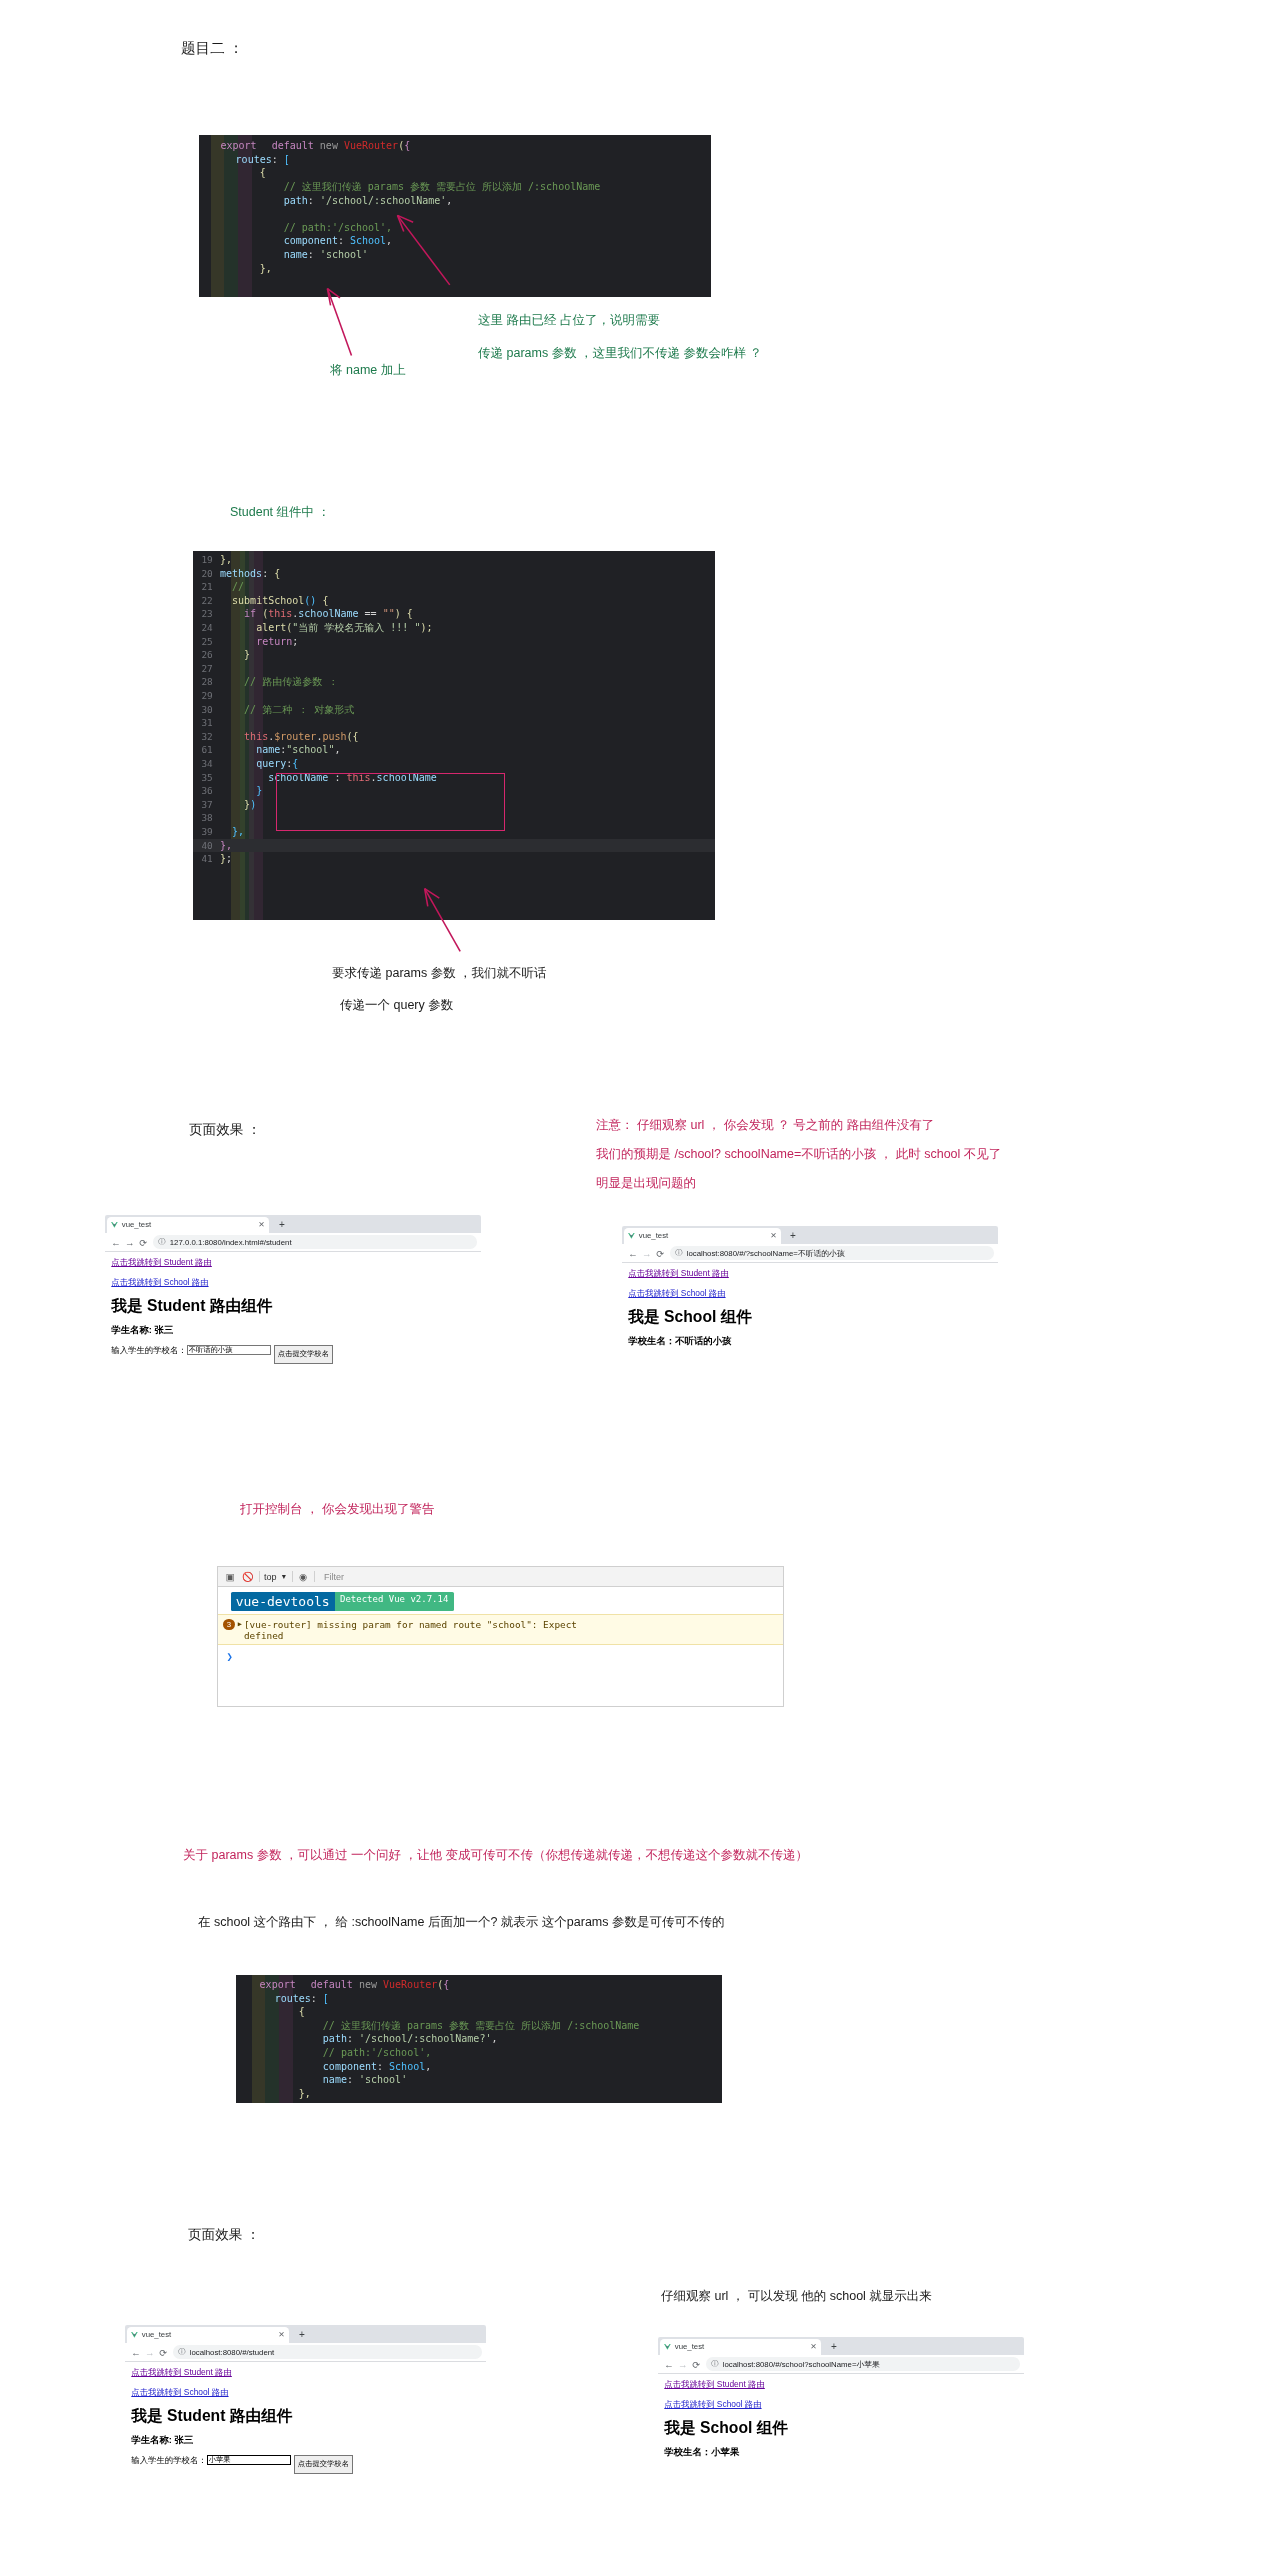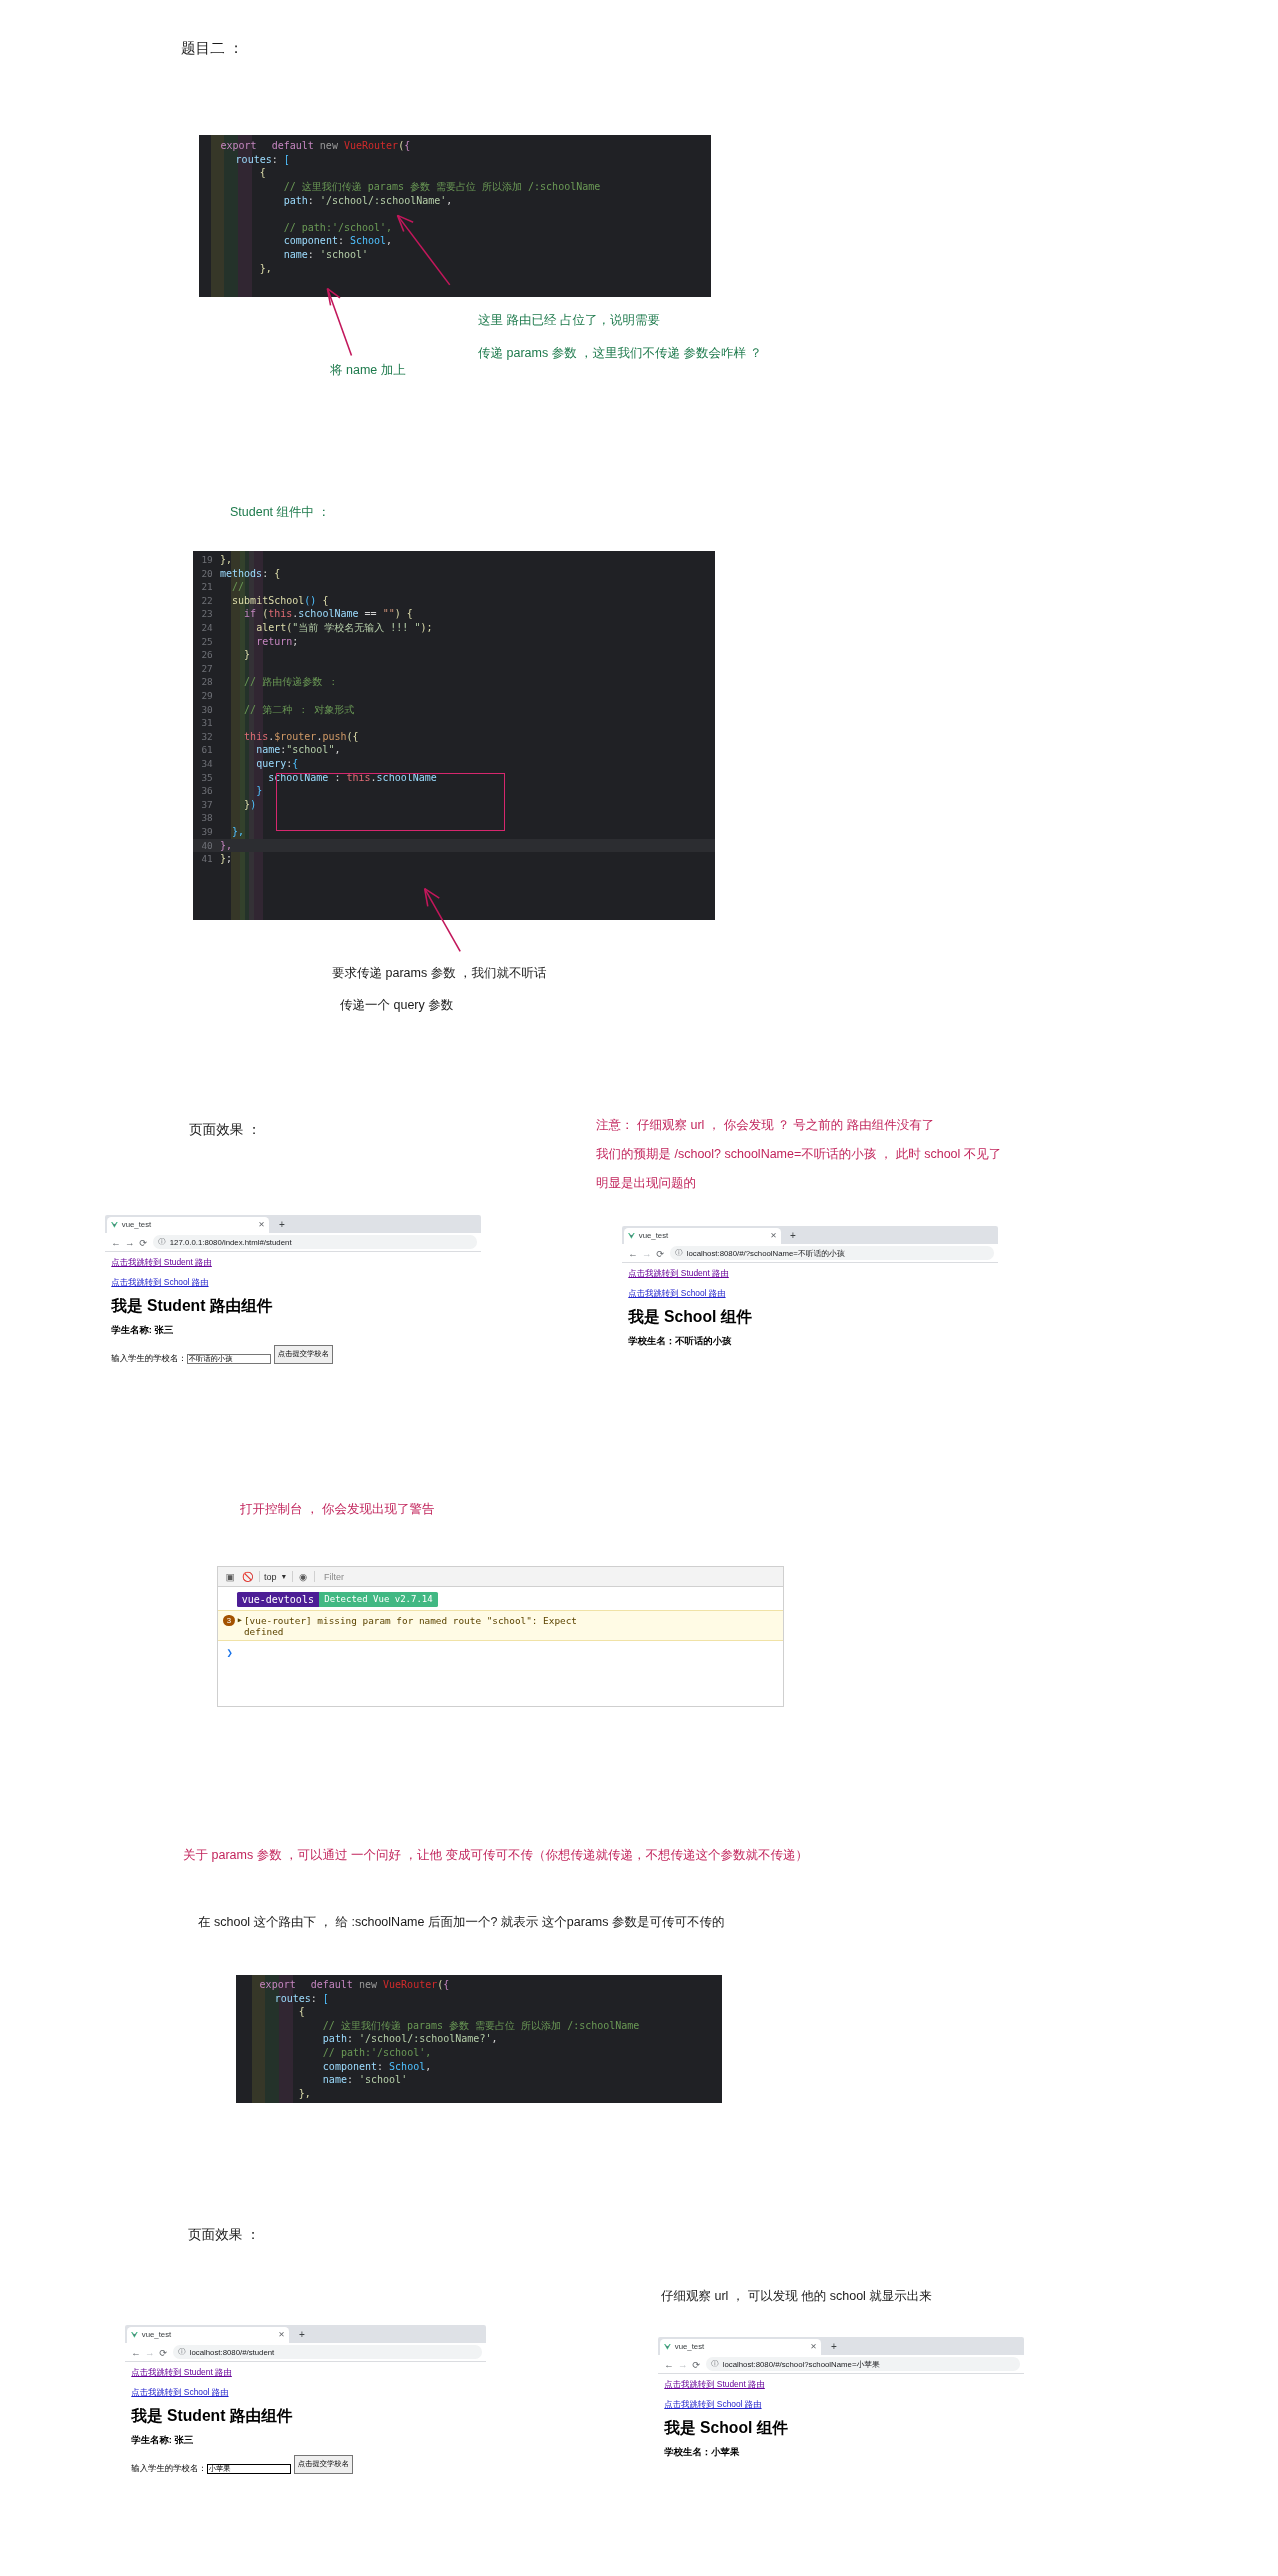--- a/index.html
+++ b/index.html
@@ -100,21 +100,21 @@
     display: flex; align-items: center; padding: 0 5.2px; margin-left: 3.1px;
     box-sizing: border-box; font-size: 7.8px; color: #202124;
   }
   .omni-info { margin-right: 4.2px; color: #5f6368; font-size: 7.3px; }
   .bw-body { padding: 5.2px 6.3px 3.1px 6.3px; box-sizing: border-box; }
   .bw-link { display: block; font-size: 8.4px; text-decoration: underline; margin-bottom: 8.4px; }
   .bw-link.v { color: #660099; }
   .bw-link.u { color: #2222cc; }
   .bw-h1 { font-size: 15.7px; font-weight: bold; color: #000; margin: 5.2px 0 7.3px 0; }
   .bw-h3 { font-size: 9.4px; font-weight: bold; color: #000; margin: 0 0 7.3px 0; }
-  .bw-formrow { display: flex; align-items: flex-end; font-size: 8.4px; color: #000; }
+  .bw-formrow { display: flex; align-items: flex-start; font-size: 8.4px; color: #000; }
   .bw-input {
     border: 0.5px solid #767676; background: #fff; height: 10px; width: 84px;
     font-size: 7.3px; padding: 0 1px; box-sizing: border-box; color: #000;
     display: flex; align-items: center;
   }
   .bw-btn {
     border: 0.5px solid #767676; background: #efefef; height: 19px;
     font-size: 7.3px; padding: 0 3.1px; margin-left: 3.1px; box-sizing: border-box;
     display: flex; align-items: center; color: #000;
   }
@@ -127,22 +127,22 @@
   .dt-toolbar {
     height: 19px; display: flex; align-items: center; gap: 0;
     border-bottom: 0.5px solid #d0d0d0; background: #f3f3f3; padding: 0 3.1px;
   }
   .dt-ico { width: 18px; text-align: center; font-size: 9.4px; color: #5a5a5a; }
   .dt-sep { width: 0.5px; height: 10.5px; background: #d0d0d0; margin: 0 2.1px; }
   .dt-ctx { font-size: 9px; color: #303030; padding: 0 2.1px; }
   .dt-filter { font-size: 9px; color: #8a8a8a; padding-left: 7.3px; }
   .dt-body { background: #fff; }
   .dt-badgerow { padding: 5.2px 0 3.1px 12.5px; display: flex; }
-  .dt-badge-l { background: #4c1d95; color: #fff; font-size: 10px; padding: 2.1px 5.2px;
-                font-family: "DejaVu Sans Mono", monospace; border-radius: 1.6px 0 0 1.6px; margin-left: 6px; }
+  .dt-badge-l { background: #0369a1; color: #fff; font-size: 13px; padding: 2.1px 5.2px;
+                font-family: "DejaVu Sans Mono", monospace; border-radius: 1.6px 0 0 1.6px; }
   .dt-badge-r { background: #41b883; color: #fff; font-size: 9px; padding: 2.1px 5.2px;
                 font-family: "DejaVu Sans Mono", monospace; border-radius: 0 1.6px 1.6px 0; }
   .dt-warn {
     background: #fffbe5; border-top: 0.5px solid #f0e2a6; border-bottom: 0.5px solid #f0e2a6;
     padding: 3.1px 4.2px 3.1px 5.2px; display: flex; align-items: flex-start;
     font-family: "DejaVu Sans Mono", monospace; font-size: 9.4px; color: #5c4400;
   }
   .dt-count {
     width: 11.5px; height: 11.5px; border-radius: 5.8px; background: #a35200; color: #fff;
     font-size: 7.8px; display: flex; align-items: center; justify-content: center;

